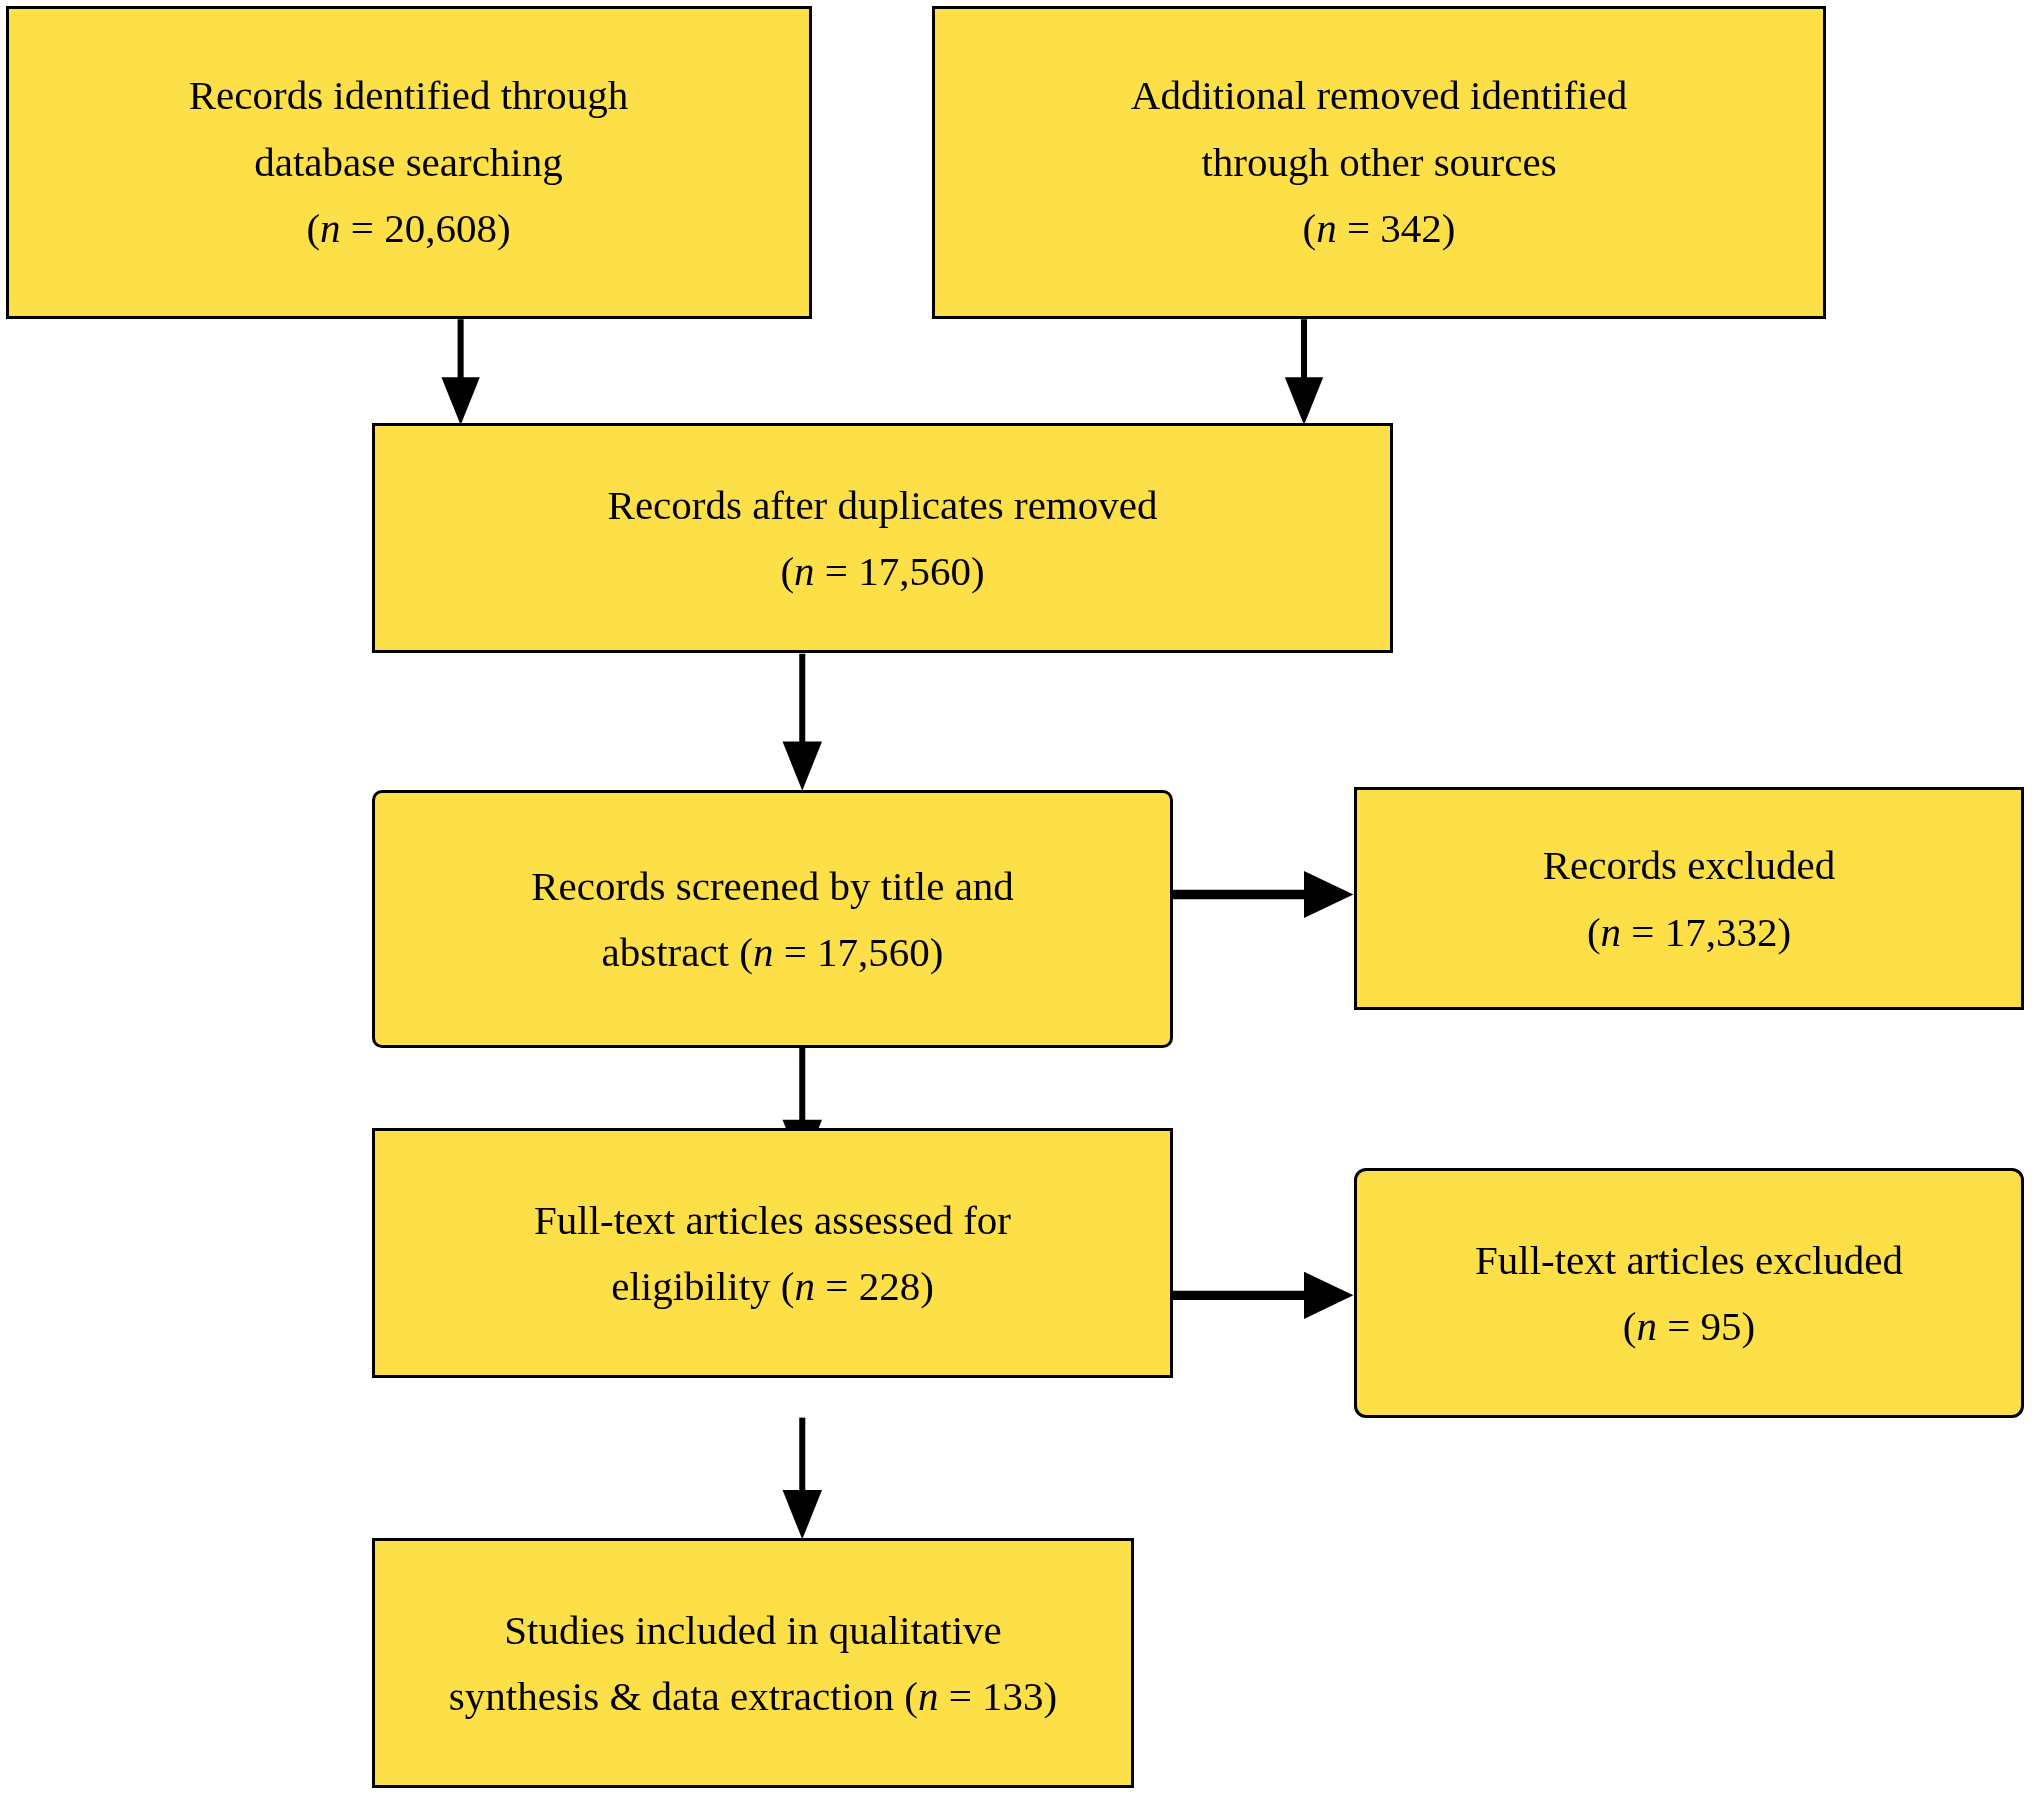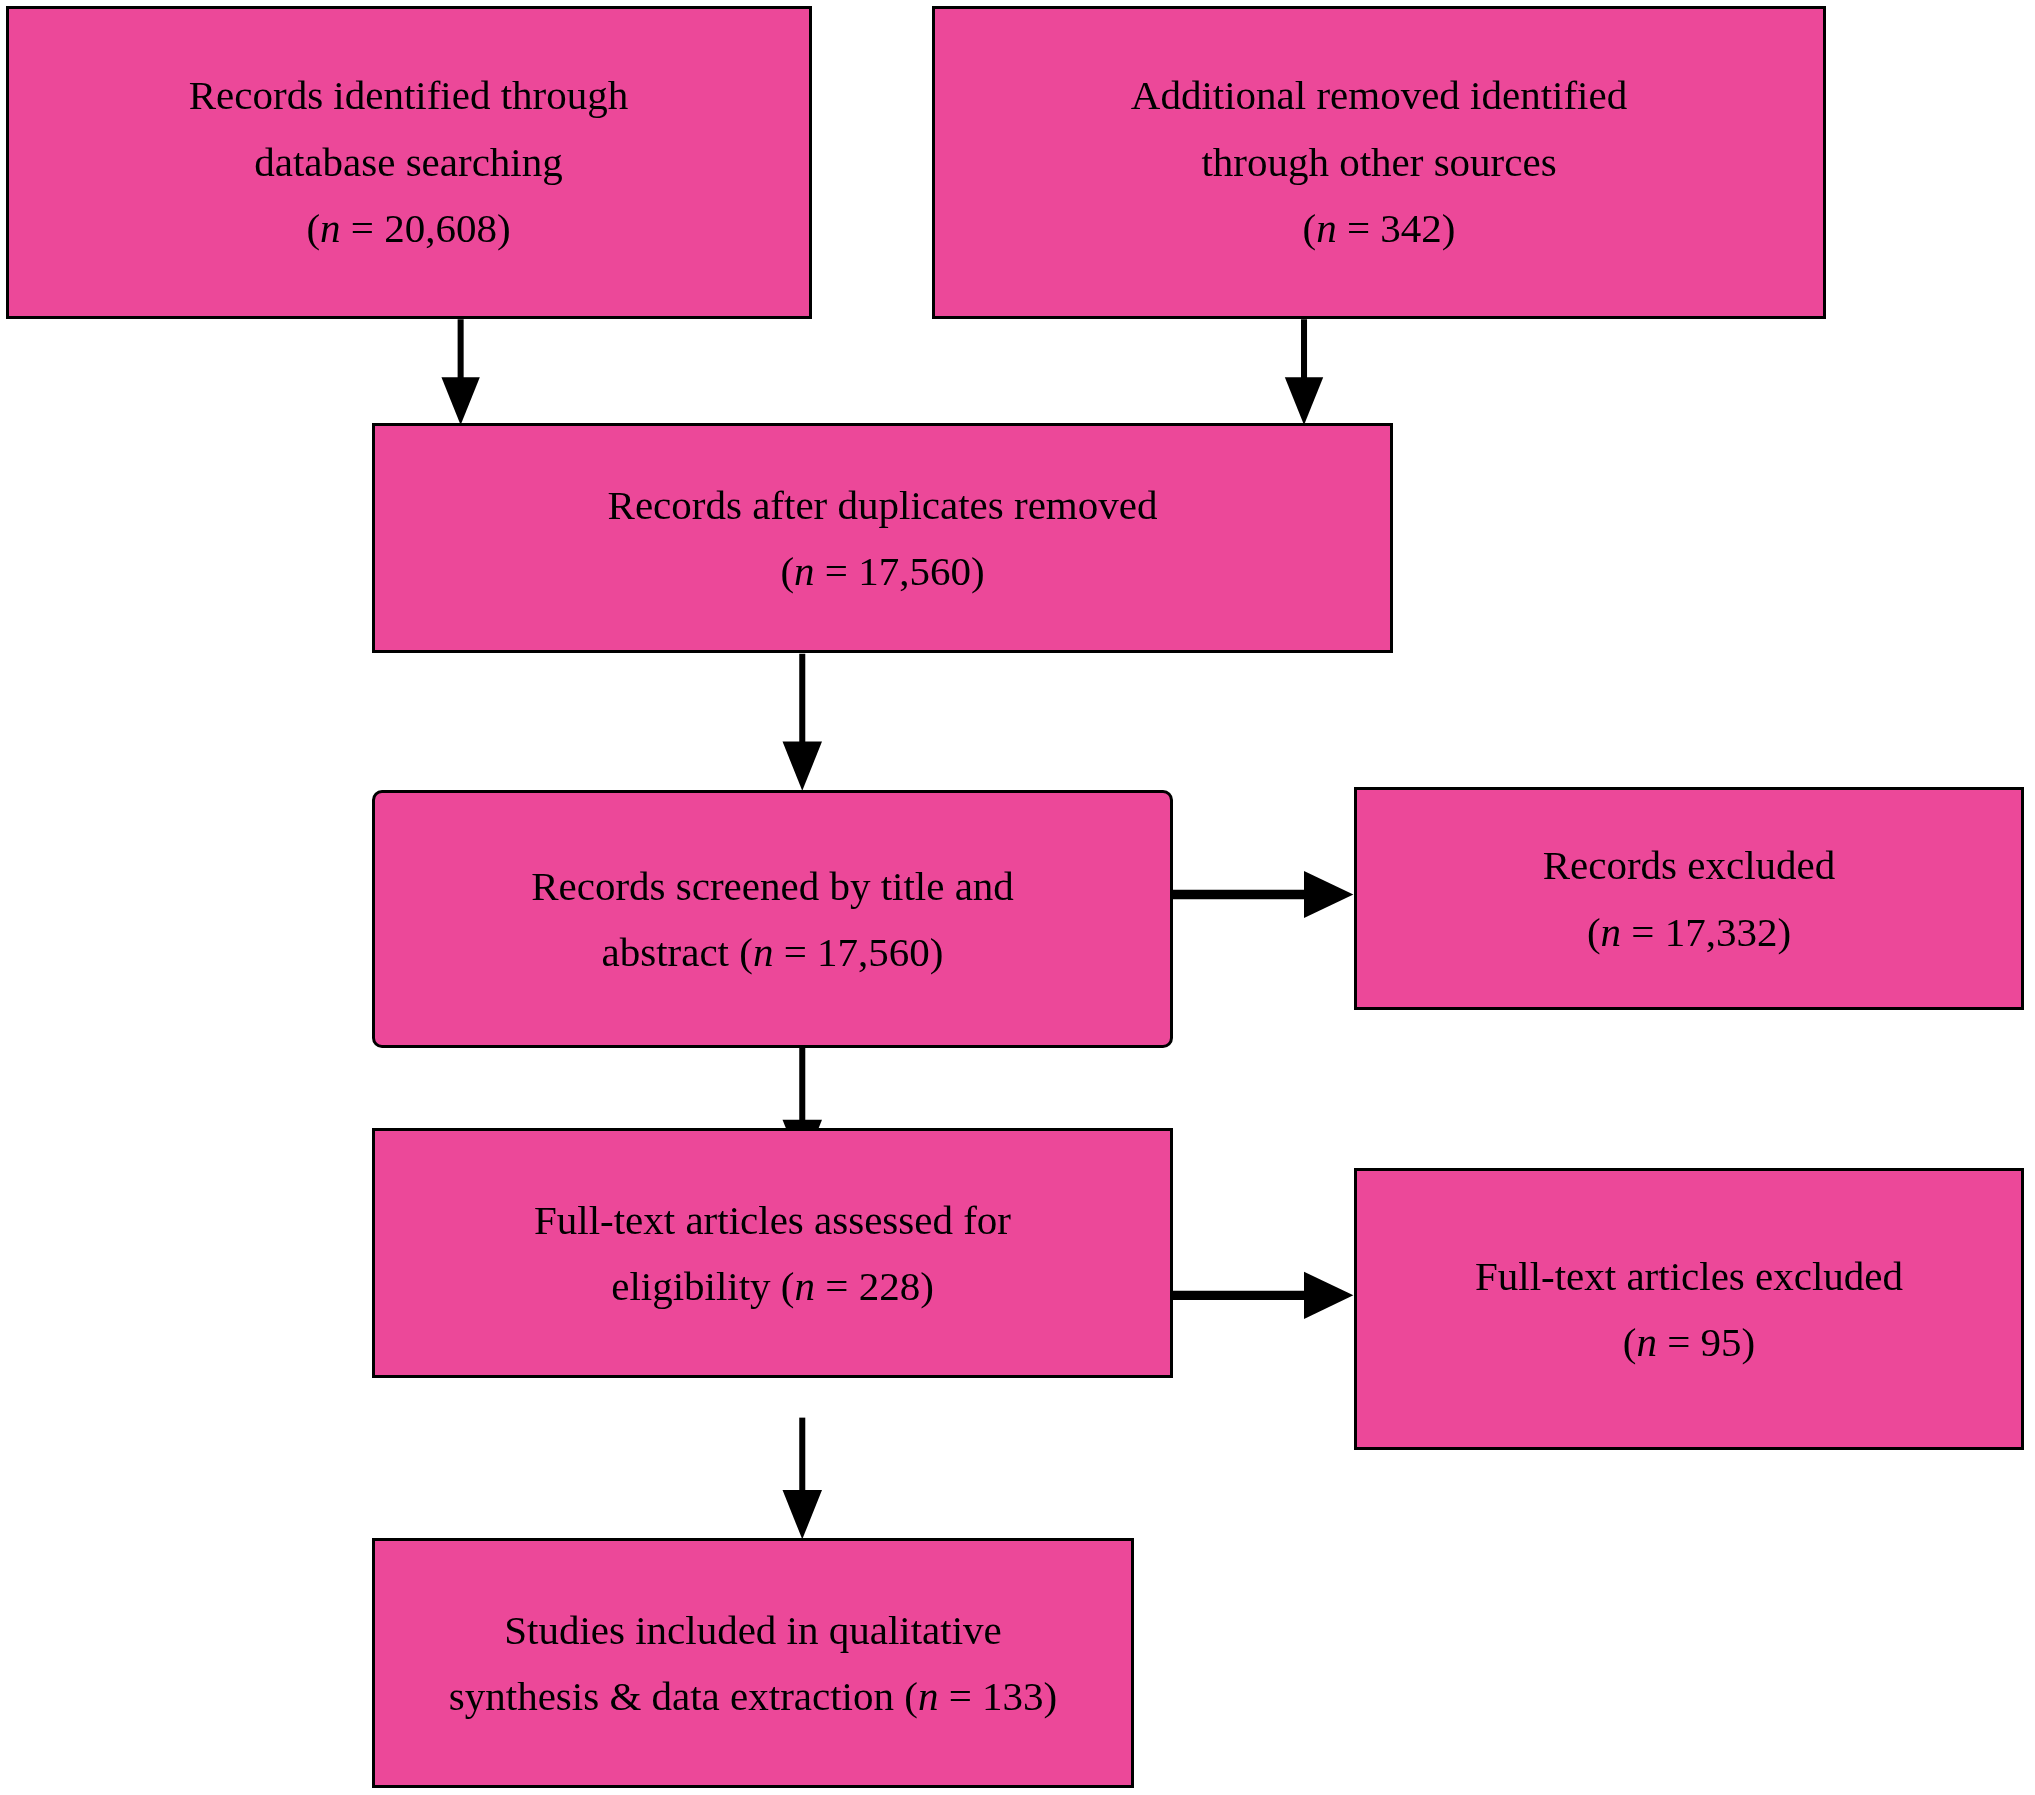--- a/index.html
+++ b/index.html
@@ -12,21 +12,21 @@
     width: 2035px;
     height: 1795px;
     background: #ffffff;
     overflow: hidden;
     font-family: "Liberation Serif", "DejaVu Serif", serif;
   }
   .node {
     position: absolute;
     box-sizing: border-box;
     border: 3.8px solid #000000;
-    background: #ec4899;
+    background: #fde047;
     display: flex;
     flex-direction: column;
     align-items: center;
     justify-content: center;
     text-align: center;
     color: #000000;
     font-size: 41px;
     line-height: 1.62;
     padding: 0 14.3px;
   }
@@ -46,21 +46,21 @@
     pointer-events: none;
   }
 
   
   #node-identified       { left: 5.5px;   top: 5.5px;   width: 806px; height: 313px; }
   #node-additional       { left: 932px; top: 5.5px;   width: 894px; height: 313px; }
   #node-duplicates       { left: 372px;  top: 423px;  width: 1021px; height: 230px; justify-content: center; }
   #node-screened         { left: 372px;  top: 790px; width: 801px; height: 258px; border-radius: 10px; }
   #node-records-excluded { left: 1354px; top: 787px; width: 670px; height: 223px; }
   #node-fulltext         { left: 372px;  top: 1128px; width: 801px; height: 250px; }
-  #node-fulltext-excluded{ left: 1354px; top: 1168px; width: 670px; height: 282px; }
+  #node-fulltext-excluded{ left: 1354px; top: 1168px; width: 670px; height: 250px; border-radius: 12px; }
   #node-included         { left: 372px;  top: 1538px; width: 762px; height: 250px; }
 </style>
 </head>
 <body>
 
 <div id="page">
 
   <svg class="svg-layer" viewBox="0 0 3711 3273" width="2035" height="1795" xmlns="http://www.w3.org/2000/svg">
 
     <g>

